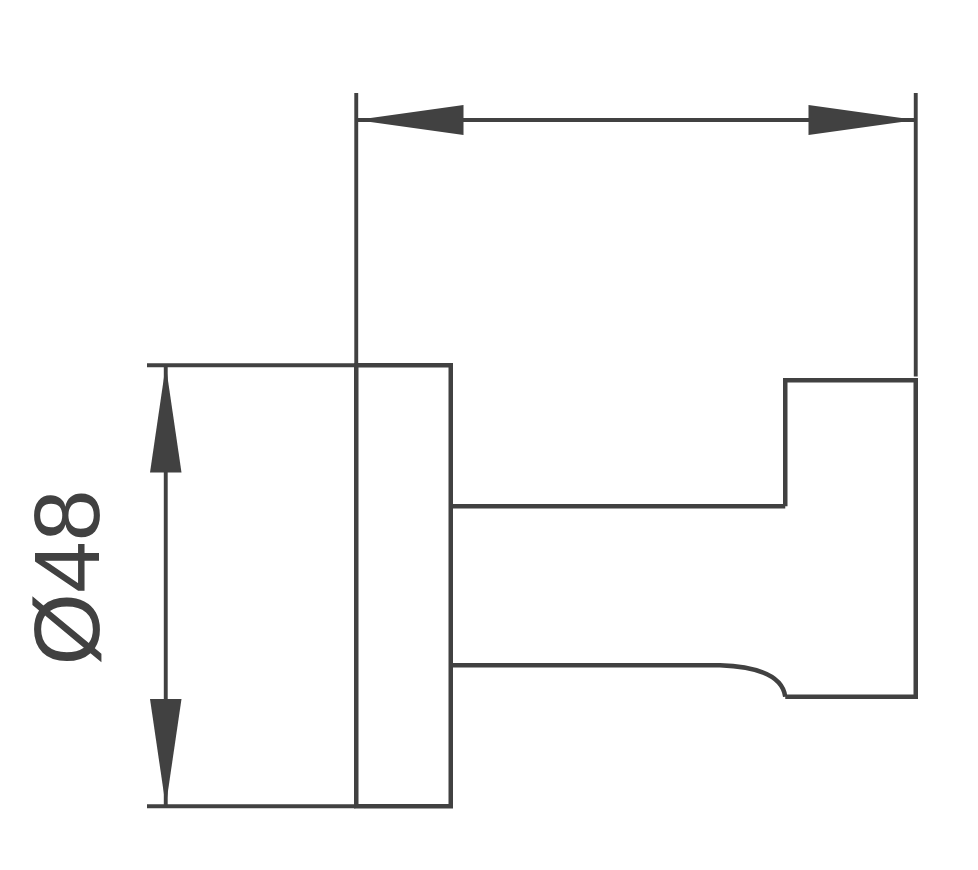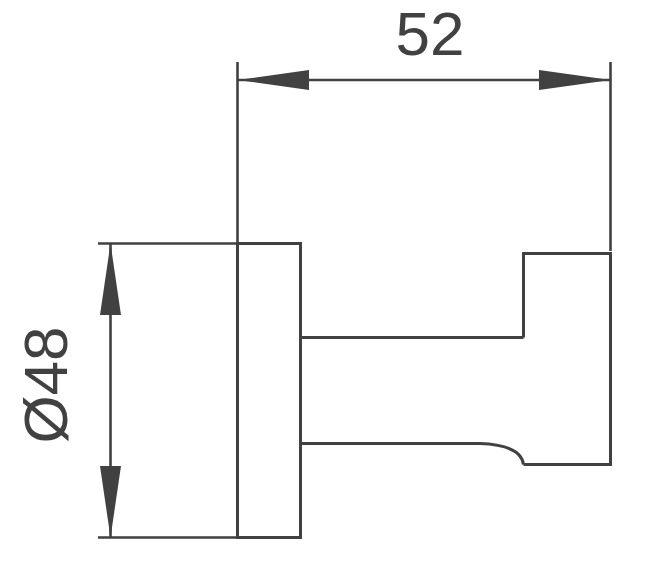--- a/index.html
+++ b/index.html
@@ -49,17 +49,16 @@
     <polygon class="arrow" points="237.5,80 309,70 309,90"></polygon>
     <polygon class="arrow" points="610.5,80 539,70 539,90"></polygon>
 
     <line class="dimline" x1="98" y1="243.5" x2="237" y2="243.5"></line>
     <line class="dimline" x1="98" y1="537.5" x2="237" y2="537.5"></line>
     <line class="dimline" x1="110.5" y1="243.5" x2="110.5" y2="537.5"></line>
     <polygon class="arrow" points="110.5,243.5 100,315 121,315"></polygon>
     <polygon class="arrow" points="110.5,537.5 100,466 121,466"></polygon>
   </svg>
 
-  <div class="dim-label horizontal">52</div>
 
   <div class="dim-label vertical">Ø48</div>
 
 </div>
 
 </body></html>

